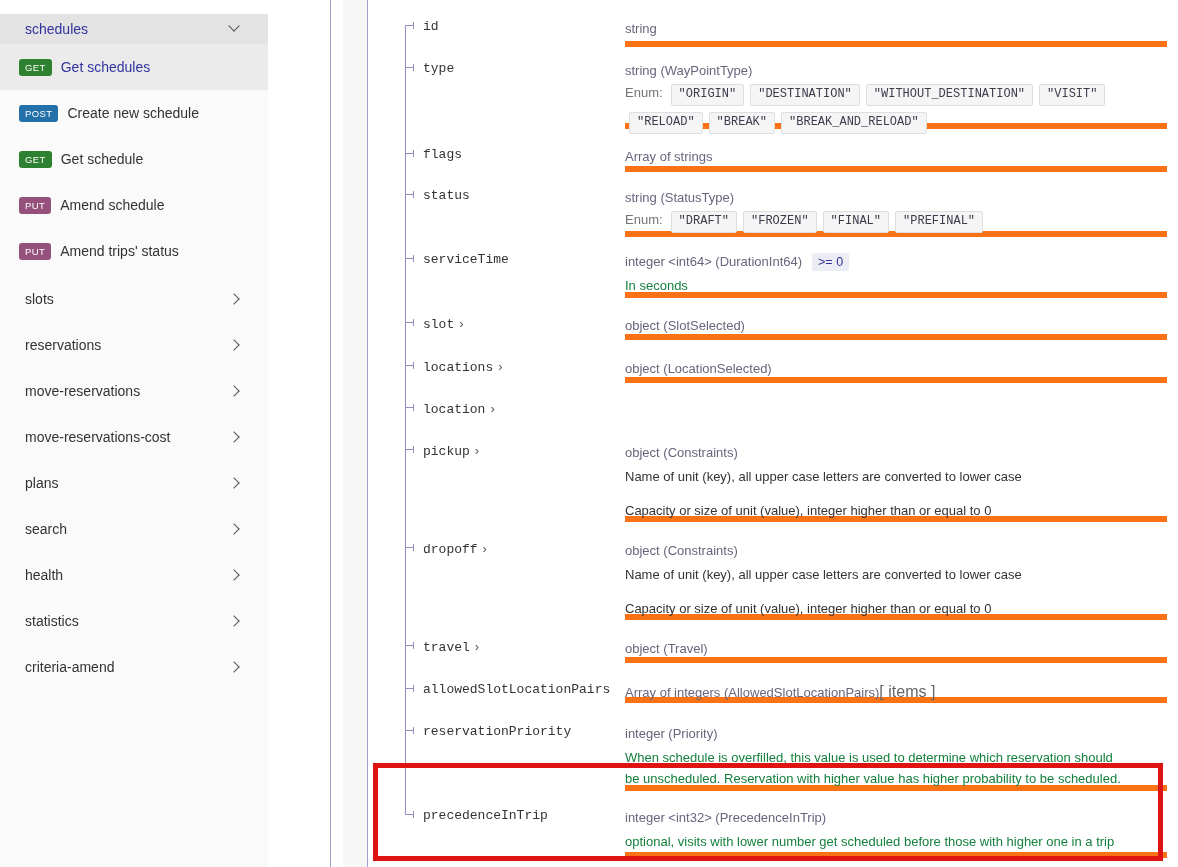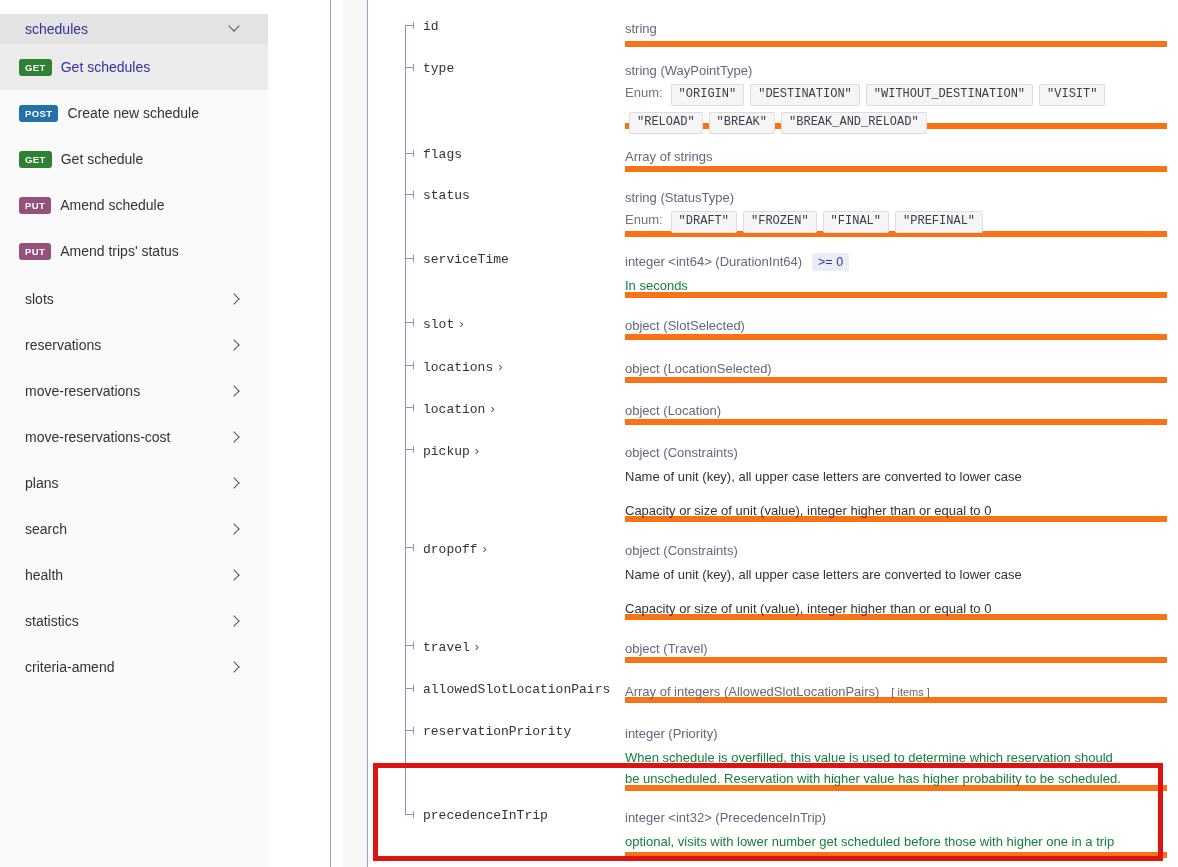--- a/index.html
+++ b/index.html
@@ -14,21 +14,21 @@
                align-items:center; padding-left:25px; color:#32329f; font-size:14px;
                cursor:pointer; }
   .chev { width:8px; height:8px; border-top:1.7px solid #555; border-right:1.7px solid #555;
           display:inline-block; }
   .chev-down { position:absolute; right:30px; top:8px; transform:rotate(135deg); }
   .chev-right { position:absolute; right:30px; top:19px; transform:rotate(45deg); }
   .sb-op { position:relative; height:46px; display:flex; align-items:center;
            padding-left:19px; font-size:14px; color:#333; cursor:pointer; }
   .sb-op.active { background:#ebebeb; color:#32329f; }
   .badge { display:inline-block; min-width:30px; text-align:right; color:#fff;
-           font-size:9.5px; font-weight:bold; letter-spacing:.4px; padding:3px 6px;
+           font-size:9.5px; font-weight:normal; letter-spacing:.4px; padding:3px 6px;
            border-radius:3px; margin-right:9px; font-family:"Liberation Sans",sans-serif; }
   .badge.get  { background:#2F8132; }
   .badge.post { background:#2470A8; }
   .badge.put  { background:#95507C; }
   .sb-groups { margin-top:2px; }
   .sb-group { position:relative; height:46px; display:flex; align-items:center;
               padding-left:25px; font-size:14px; color:#333; cursor:pointer; }
   .sb-bottom-line { position:absolute; left:0; top:857px; width:268px; height:1px; background:#dcdcdc; }
   .sb-bottom-strip { position:absolute; left:0; top:858px; width:268px; height:9px; background:#efefef; }
 
@@ -48,21 +48,21 @@
                 background:#8f8fc0; }
   .fname { position:absolute; left:0; top:7px; width:205px;
            font-family:"Liberation Mono","DejaVu Sans Mono",monospace;
            font-size:13px; color:#333; white-space:nowrap; }
   .exp { color:#555; margin-left:5px; font-family:"Liberation Sans",sans-serif; font-size:13px; }
   .fval { position:absolute; left:202px; right:0; top:0; bottom:0;
           border-bottom:6px solid #f97316; padding-top:7px; }
   .ftype { font-size:13px; line-height:20px; color:#66667d; white-space:nowrap; }
   .constraint { display:inline-block; background:#ececf4; color:#32329f; font-size:12.5px;
                 line-height:18px; padding:0 6px; border-radius:2px; margin-left:10px; }
-  .items-link { color:#666; margin-left:12px; font-size:11px; }
+  .items-link { color:#666; margin-left:0; font-size:16px; }
   .enumline { margin-top:2px; }
   .enumlabel { font-size:13px; color:#737373; margin-right:4px; }
   .chip { display:inline-block; font-family:"Liberation Mono","DejaVu Sans Mono",monospace;
           font-size:12px; line-height:17px; color:#3c3c4c; background:#f5f5f5;
           border:1px solid #dedede; border-radius:2px; padding:1px 7px 2px; margin:0 2px 5px 4px; }
   .desc { margin-top:3px; }
   .desc div { font-size:13px; line-height:21px; color:#15803d; white-space:nowrap; }
   .paras { margin-top:3px; }
   .paras div { font-size:13px; line-height:21px; color:#333; white-space:nowrap; }
   .paras div + div { margin-top:13px; }
@@ -213,23 +213,20 @@
 
       <div class="row r6">
         <div class="fname"><span>locations</span><span class="exp">›</span></div>
         <div class="fval">
             <div class="ftype"><span>object (LocationSelected)</span></div>
           </div>
       </div>
 
       <div class="row r7">
         <div class="fname"><span>location</span><span class="exp">›</span></div>
-        <div class="fval">
-            <div class="ftype"><span>object (Location)</span></div>
-          </div>
       </div>
 
       <div class="row r8">
         <div class="fname"><span>pickup</span><span class="exp">›</span></div>
         <div class="fval">
           <div class="ftype"><span>object (Constraints)</span></div>
           <div class="paras">
             <div>Name of unit (key), all upper case letters are converted to lower case</div>
             <div>Capacity or size of unit (value), integer higher than or equal to 0</div>
           </div>

